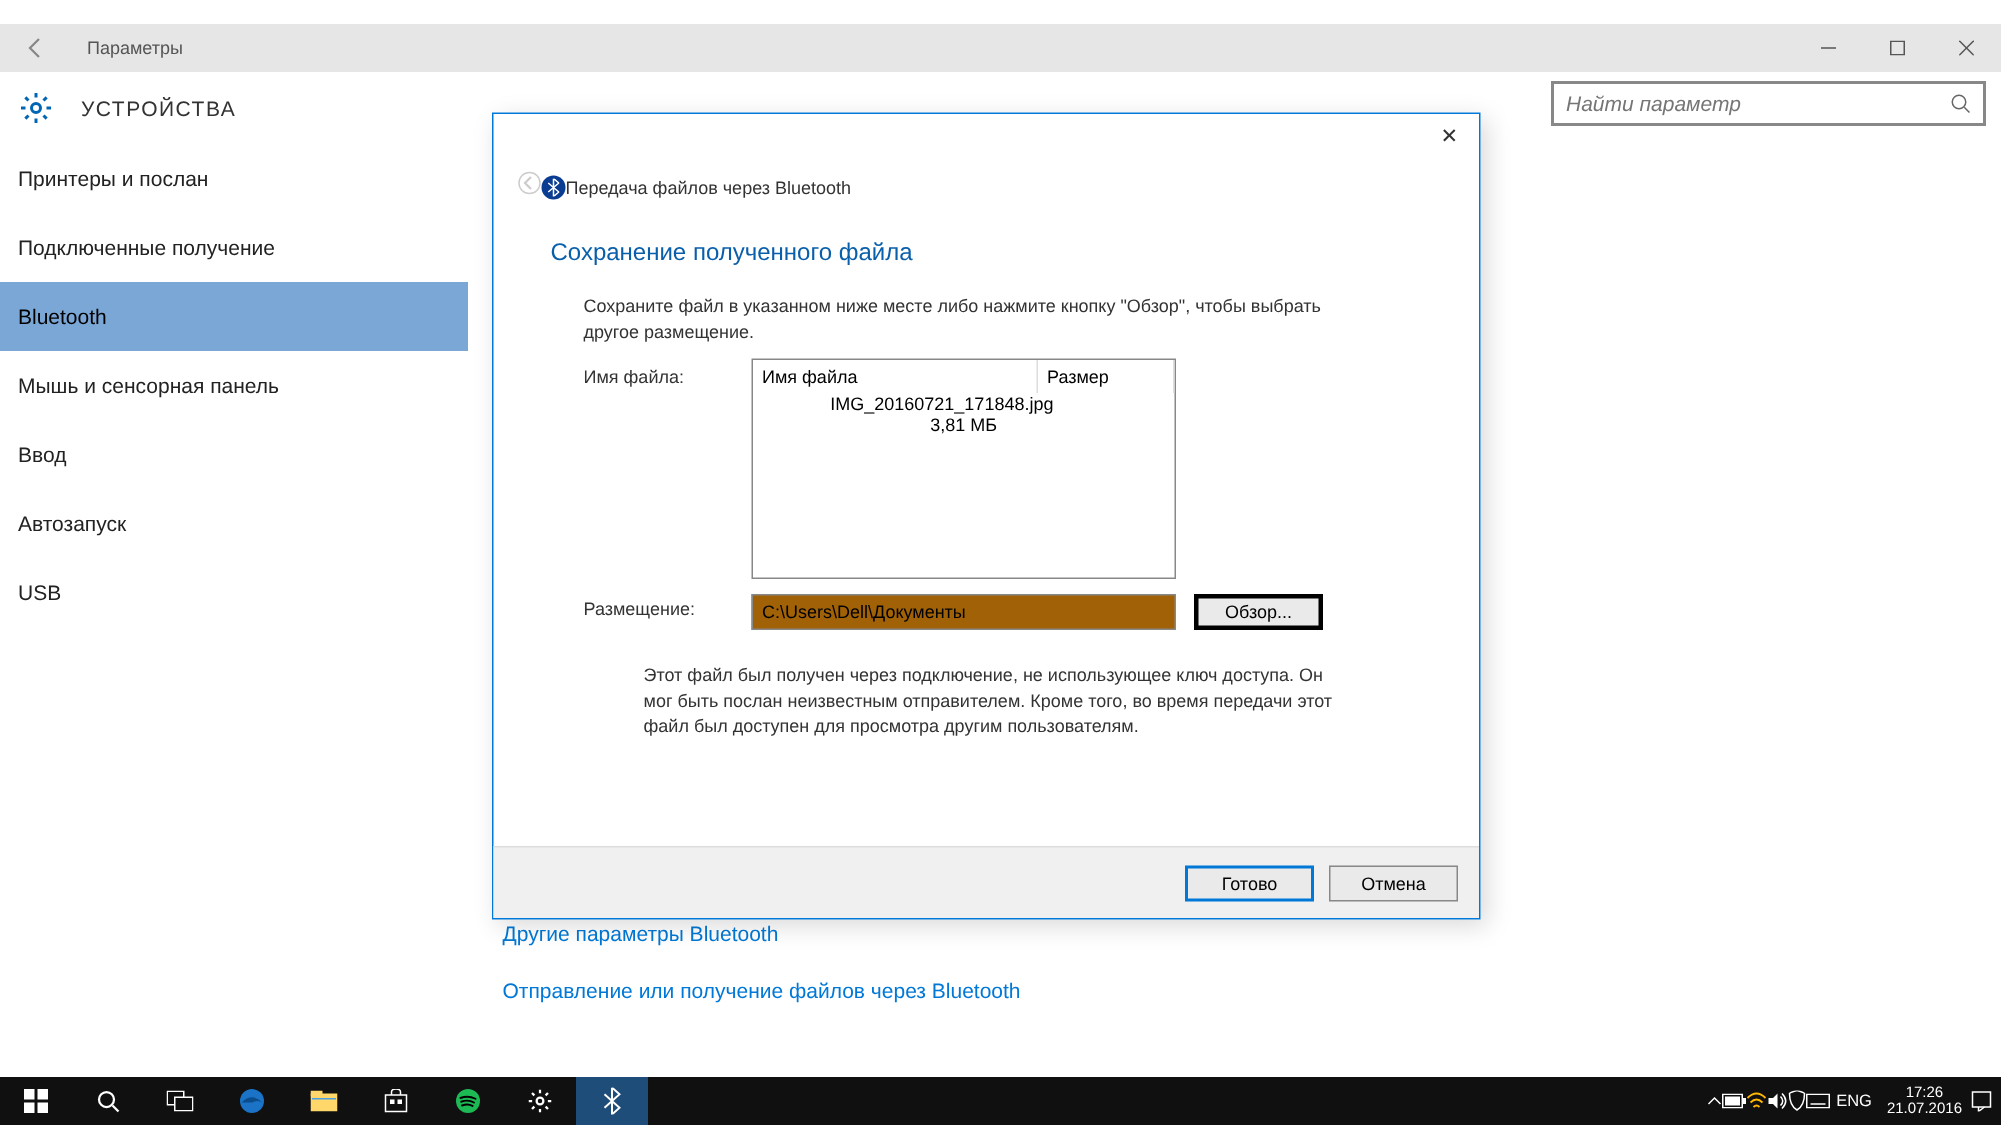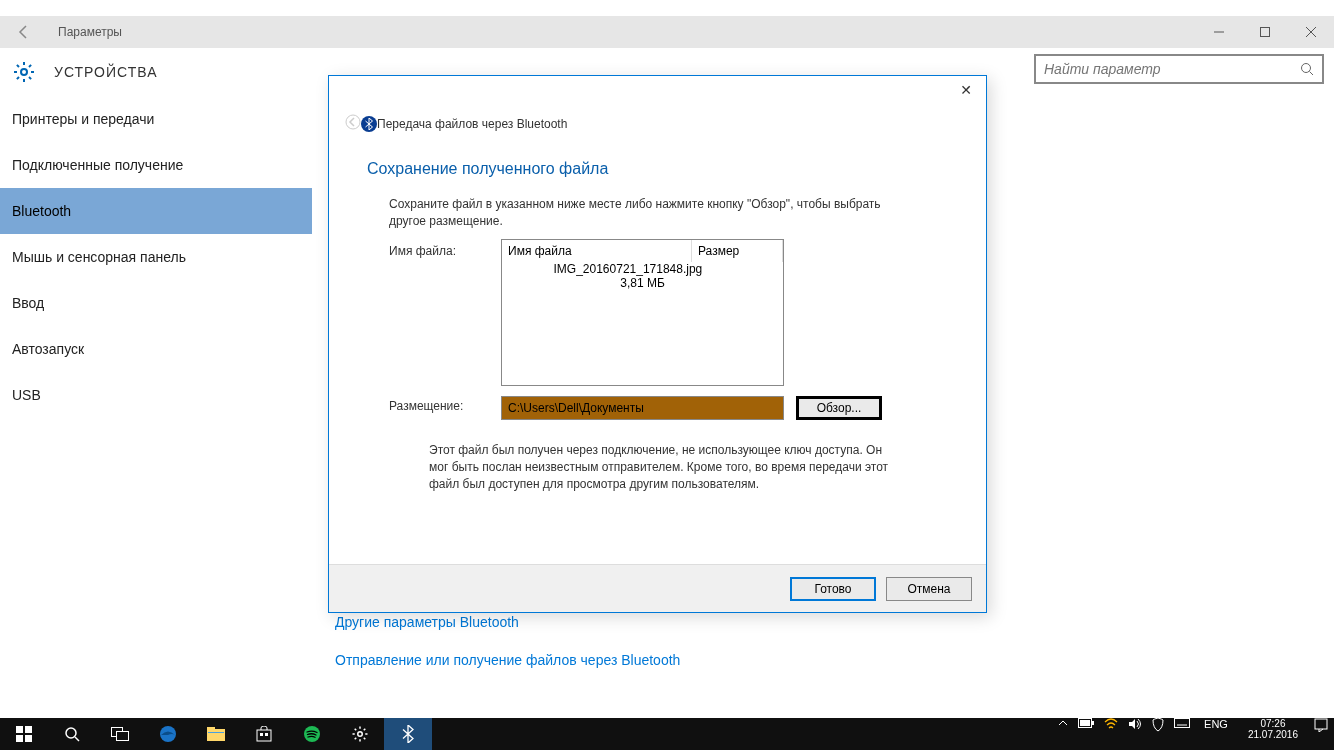--- a/index.html
+++ b/index.html
@@ -60,21 +60,21 @@
 
 .dlg-footer { position: absolute; bottom: 0; left: 0; right: 0; height: 48px; background: #f0f0f0; border-top: 1px solid #ddd; display: flex; align-items: center; justify-content: flex-end; padding-right: 14px; gap: 10px; }
 .dlg-btn { width: 86px; height: 24px; border: 1px solid #888; background: #eaeaea; font-size: 12px; cursor: pointer; }
 .dlg-btn.primary { border: 2px solid #0078d7; }
 
 
 .taskbar { position: absolute; left: 0; right: 0; bottom: 0; height: 32px; background: #101010; display: flex; align-items: center; color: #fff; }
 .task-item { width: 48px; height: 32px; display: flex; align-items: center; justify-content: center; cursor: pointer; }
 .task-item.active-blue { background: #1f4d7a; }
 .task-item svg { display: block; }
-.tray { position: absolute; right: 0; top: 0; height: 32px; display: flex; align-items: flex-start; gap: 10px; padding-right: 6px; }
+.tray { position: absolute; right: 0; top: 0; height: 32px; display: flex; align-items: center; padding-right: 6px; }
 .tray .tray-icon { color: #fff; font-size: 12px; display: flex; align-items: center; justify-content: center; }
 .tray .lang { font-size: 11px; padding: 0 4px; }
 .tray .clock { font-size: 10px; line-height: 1.1; text-align: center; padding: 0 6px; }
 </style>
 </head>
 <body>
 
 <div class="settings-window">
 
   <div class="titlebar">
@@ -127,21 +127,21 @@
         <svg width="14" height="14" viewBox="0 0 14 14">
             <circle cx="6" cy="6" r="4.5" stroke="#666" fill="none" stroke-width="1"></circle>
             <line x1="9.5" y1="9.5" x2="13" y2="13" stroke="#666" stroke-width="1"></line>
           </svg>
       </div>
     </div>
   </div>
 
   <div class="sidebar">
     <div class="sidebar-item">
-        <span>Принтеры и передачи</span>
+        <span>Принтеры и послан</span>
       </div>
     <div class="sidebar-item">
         <span>Подключенные получение</span>
       </div>
     <div class="sidebar-item active">
         <span>Bluetooth</span>
       </div>
     <div class="sidebar-item">
         <span>Мышь и сенсорная панель</span>
       </div>
@@ -309,21 +309,21 @@
       </div>
     <div class="tray-icon">
         <svg width="16" height="10">
           <rect x="0.5" y="0.5" width="15" height="9" stroke="#fff" fill="none"></rect>
           <line x1="3" y1="3" x2="3" y2="3" stroke="#fff"></line>
           <line x1="3" y1="7" x2="13" y2="7" stroke="#fff"></line>
         </svg>
       </div>
     <div class="tray-icon lang">ENG</div>
     <div class="clock">
-      <div>07:26</div>
+      <div>17:26</div>
       <div>21.07.2016</div>
     </div>
     <div class="tray-icon">
         <svg width="14" height="14">
           <rect x="1" y="1" width="12" height="10" stroke="#fff" fill="none"></rect>
           <path d="M5 11 L5 14 L9 11" stroke="#fff" fill="none"></path>
         </svg>
       </div>
   </div>
 </div>

